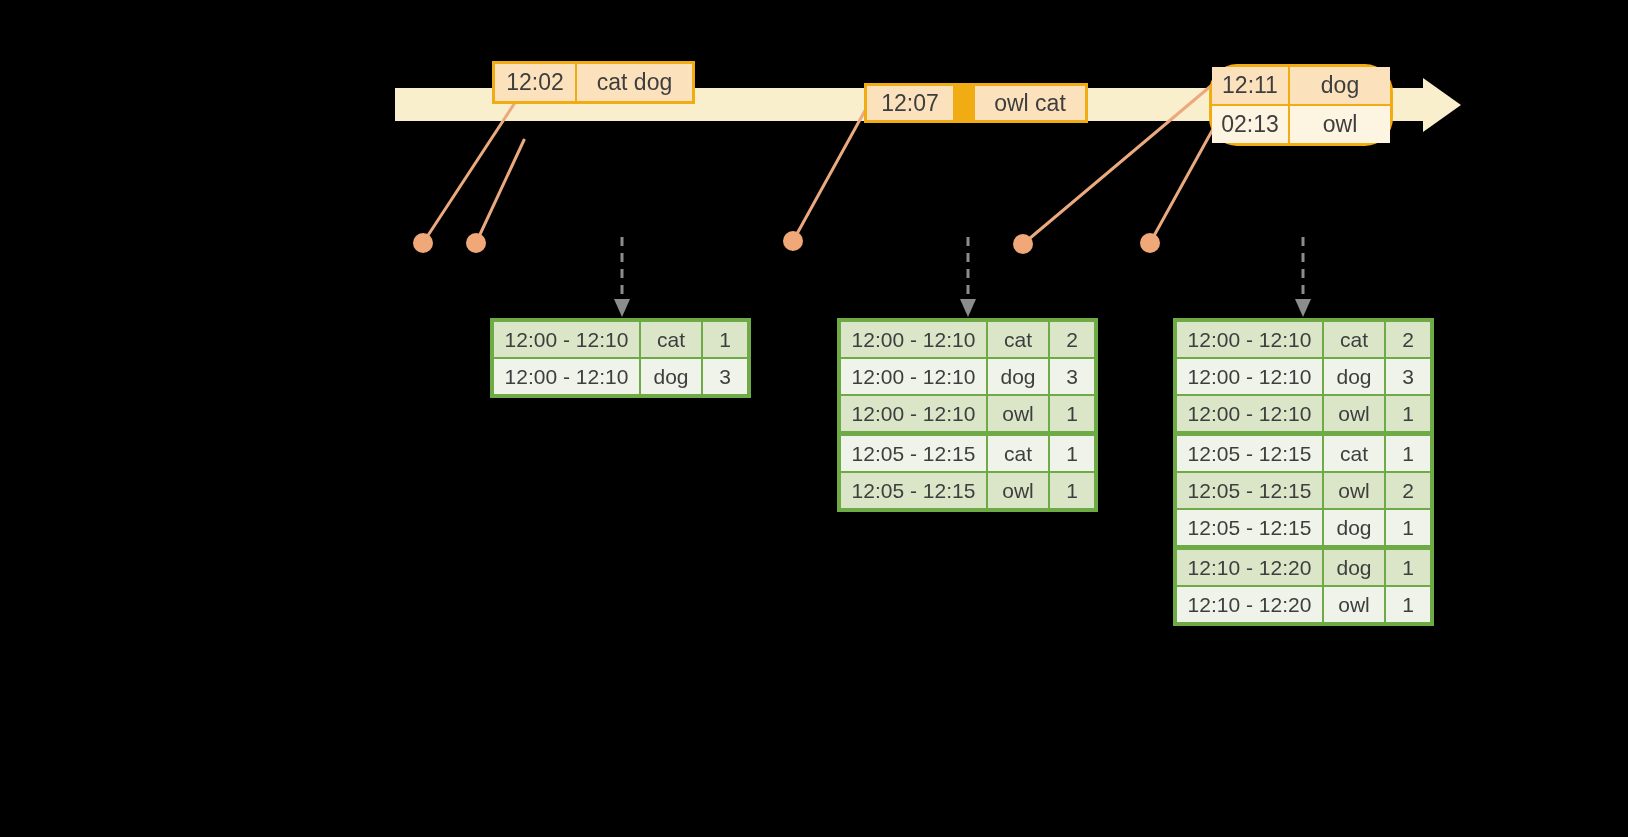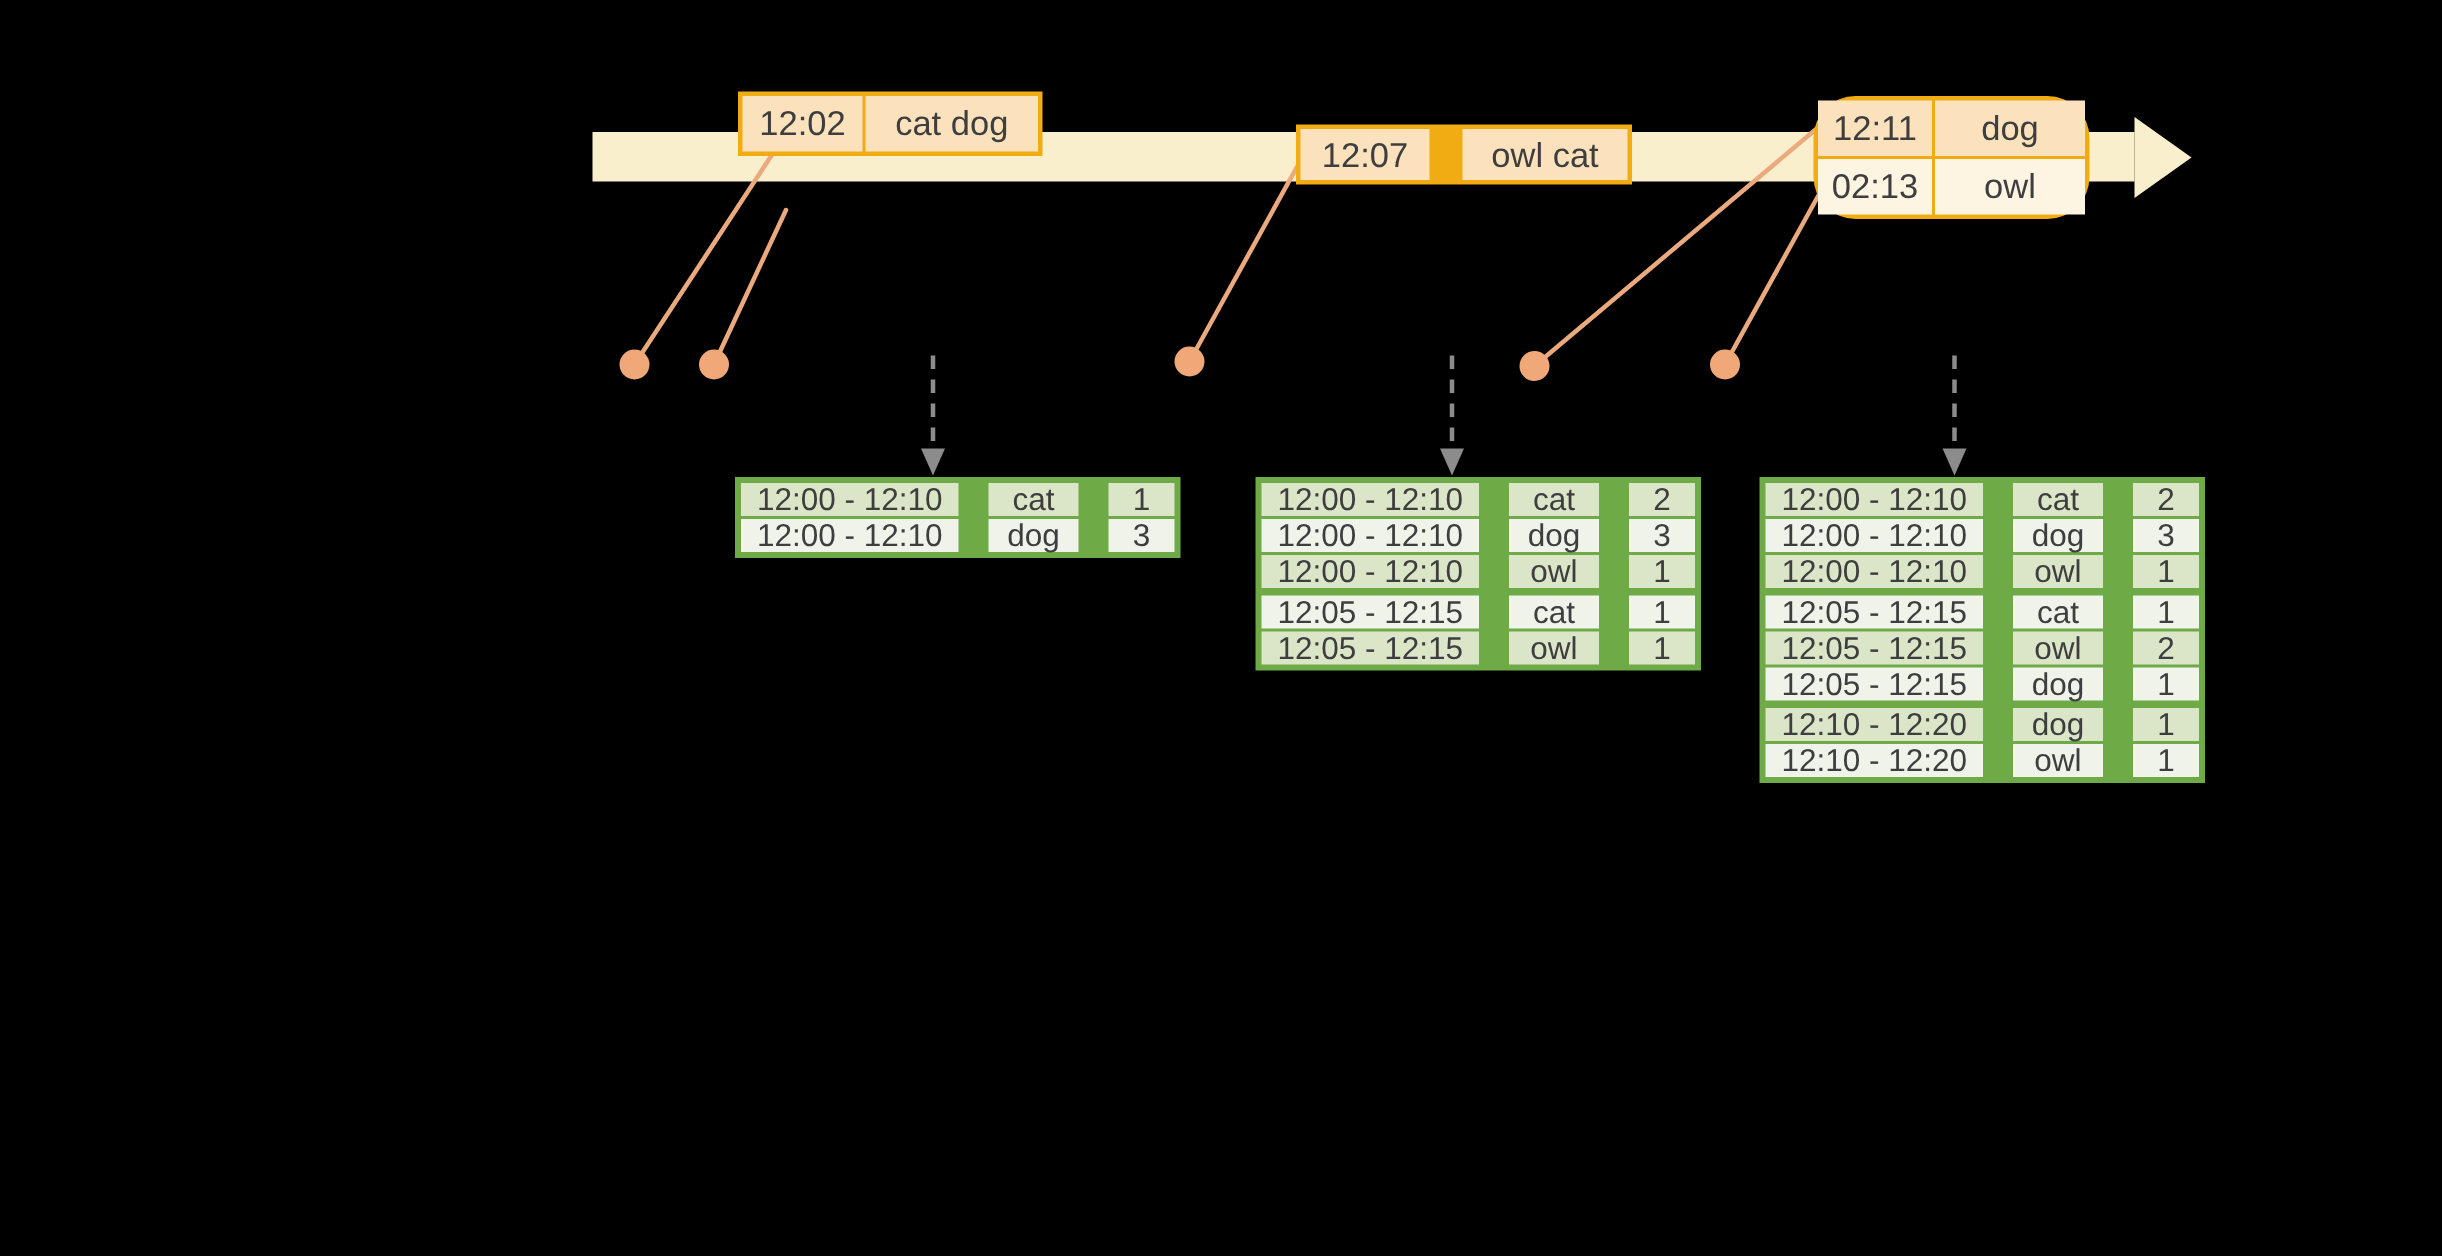--- a/index.html
+++ b/index.html
@@ -74,22 +74,22 @@
   .gtable {
     background: var(--result_border);
     padding: 4px;
     display: flex;
     flex-direction: column;
     gap: 2px;
   }
   .gtable .grow {
     display: grid;
     grid-template-columns: 145px 60px 44px;
-    gap: 20px;
-    height: 22px;
+    gap: 2px;
+    height: 35px;
   }
   .gtable .grow.gsep { margin-top: 3px; }
   .gtable .cell { font-size: 21px; }
   .gfill-a .cell { background: var(--result_row_odd); }
   .gfill-b .cell { background: var(--result_row_even); }
   .g1 { left: 490px; top: 318px; }
   .g2 { left: 837px; top: 318px; }
   .g3 { left: 1173px; top: 318px; }
 </style>
 </head>

